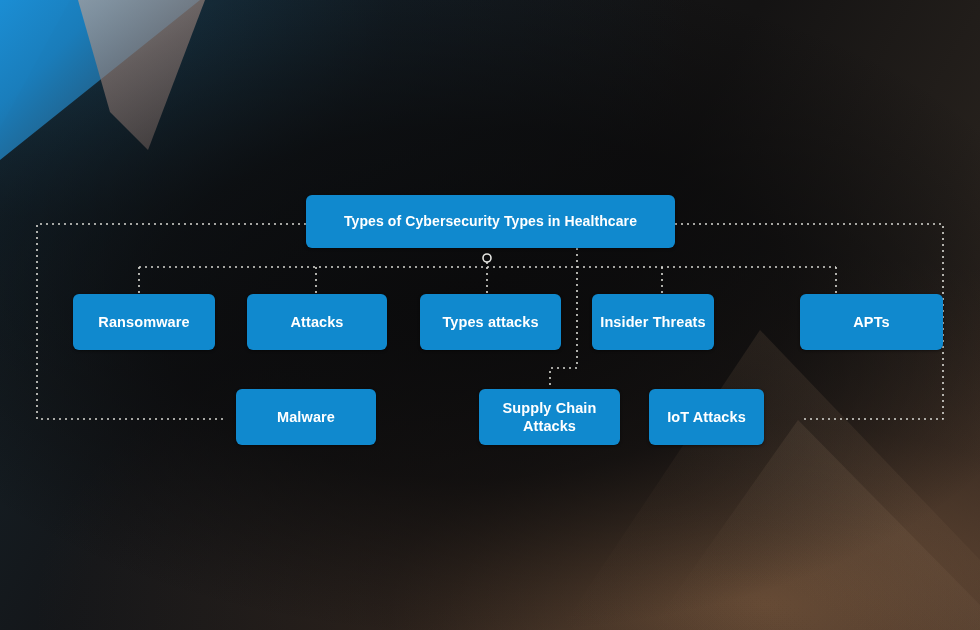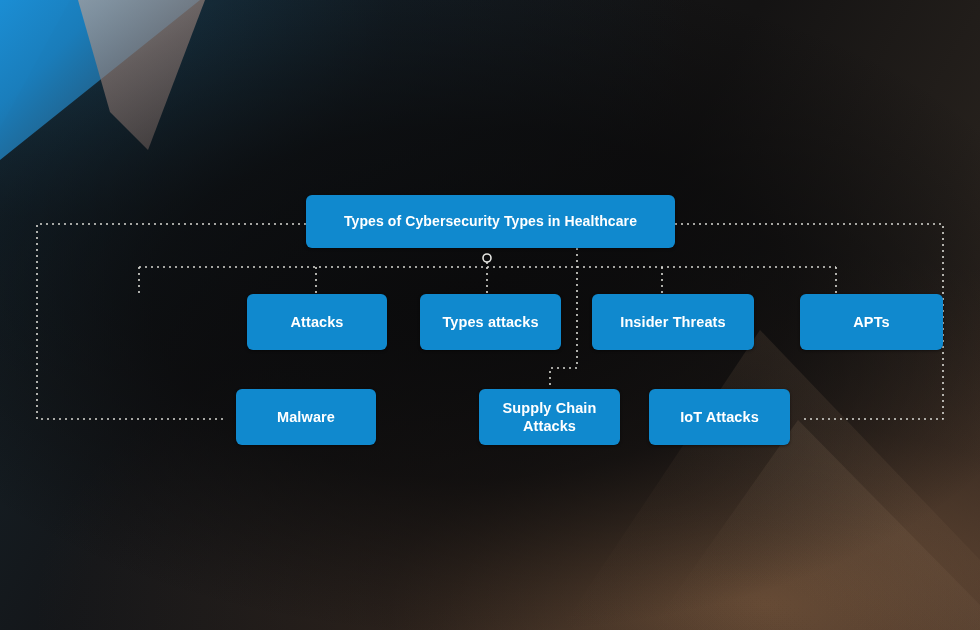--- a/index.html
+++ b/index.html
@@ -133,29 +133,30 @@
         <path d="M 836 267 L 836 294"></path>
 
         <path d="M 577 248 L 577 368 L 550 368 L 550 389"></path>
       </g>
 
       <circle cx="487" cy="258" r="4" fill="none" stroke="#e6e6e2" stroke-width="1.6"></circle>
     </svg>
 
     <div class="node root" style="left:306px; top:195px; width:369px; height:53px;">Types of Cybersecurity Types in Healthcare</div>
 
+    <div class="node leaf" style="left:73px; top:294px; width:142px; height:56px;">Ransomware</div>
 
     <div class="node leaf" style="left:247px; top:294px; width:140px; height:56px;">Attacks</div>
 
     <div class="node leaf" style="left:420px; top:294px; width:141px; height:56px;">Types attacks</div>
 
-    <div class="node leaf" style="left:592px; top:294px; width:162px; height:56px;">Insider Threats</div>
+    <div class="node leaf" style="left:592px; top:294px; width:122px; height:56px;">Insider Threats</div>
 
     <div class="node leaf" style="left:765px; top:294px; width:143px; height:56px;margin-left:35px;">APTs</div>
 
     <div class="node leaf" style="left:479px; top:389px; width:141px; height:56px;">Supply Chain Attacks</div>
 
     <div class="node leaf" style="left:236px; top:389px; width:140px; height:56px;">Malware</div>
 
-    <div class="node leaf" style="left:649px; top:389px; width:141px; height:56px;">IoT Attacks</div>
+    <div class="node leaf" style="left:649px; top:389px; width:115px; height:56px;">IoT Attacks</div>
 
   </div>
 </div>
 
 </body></html>

